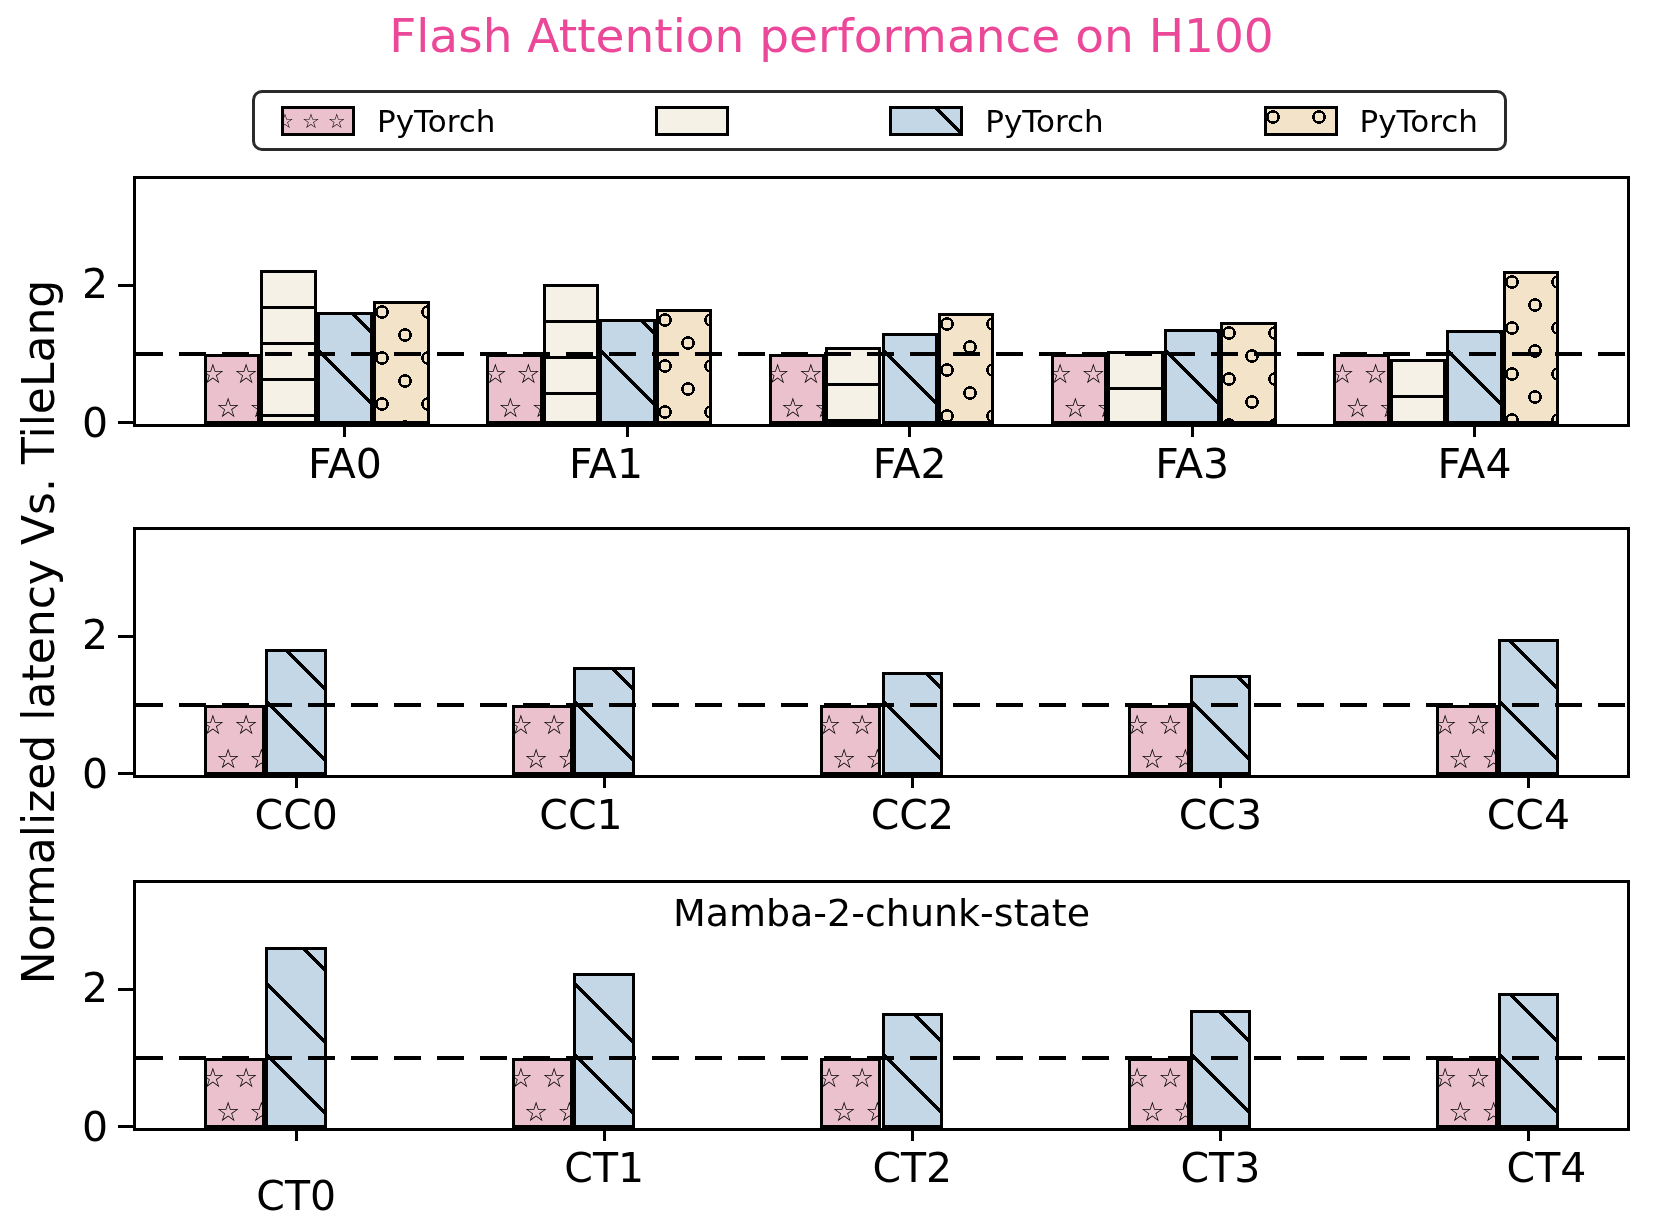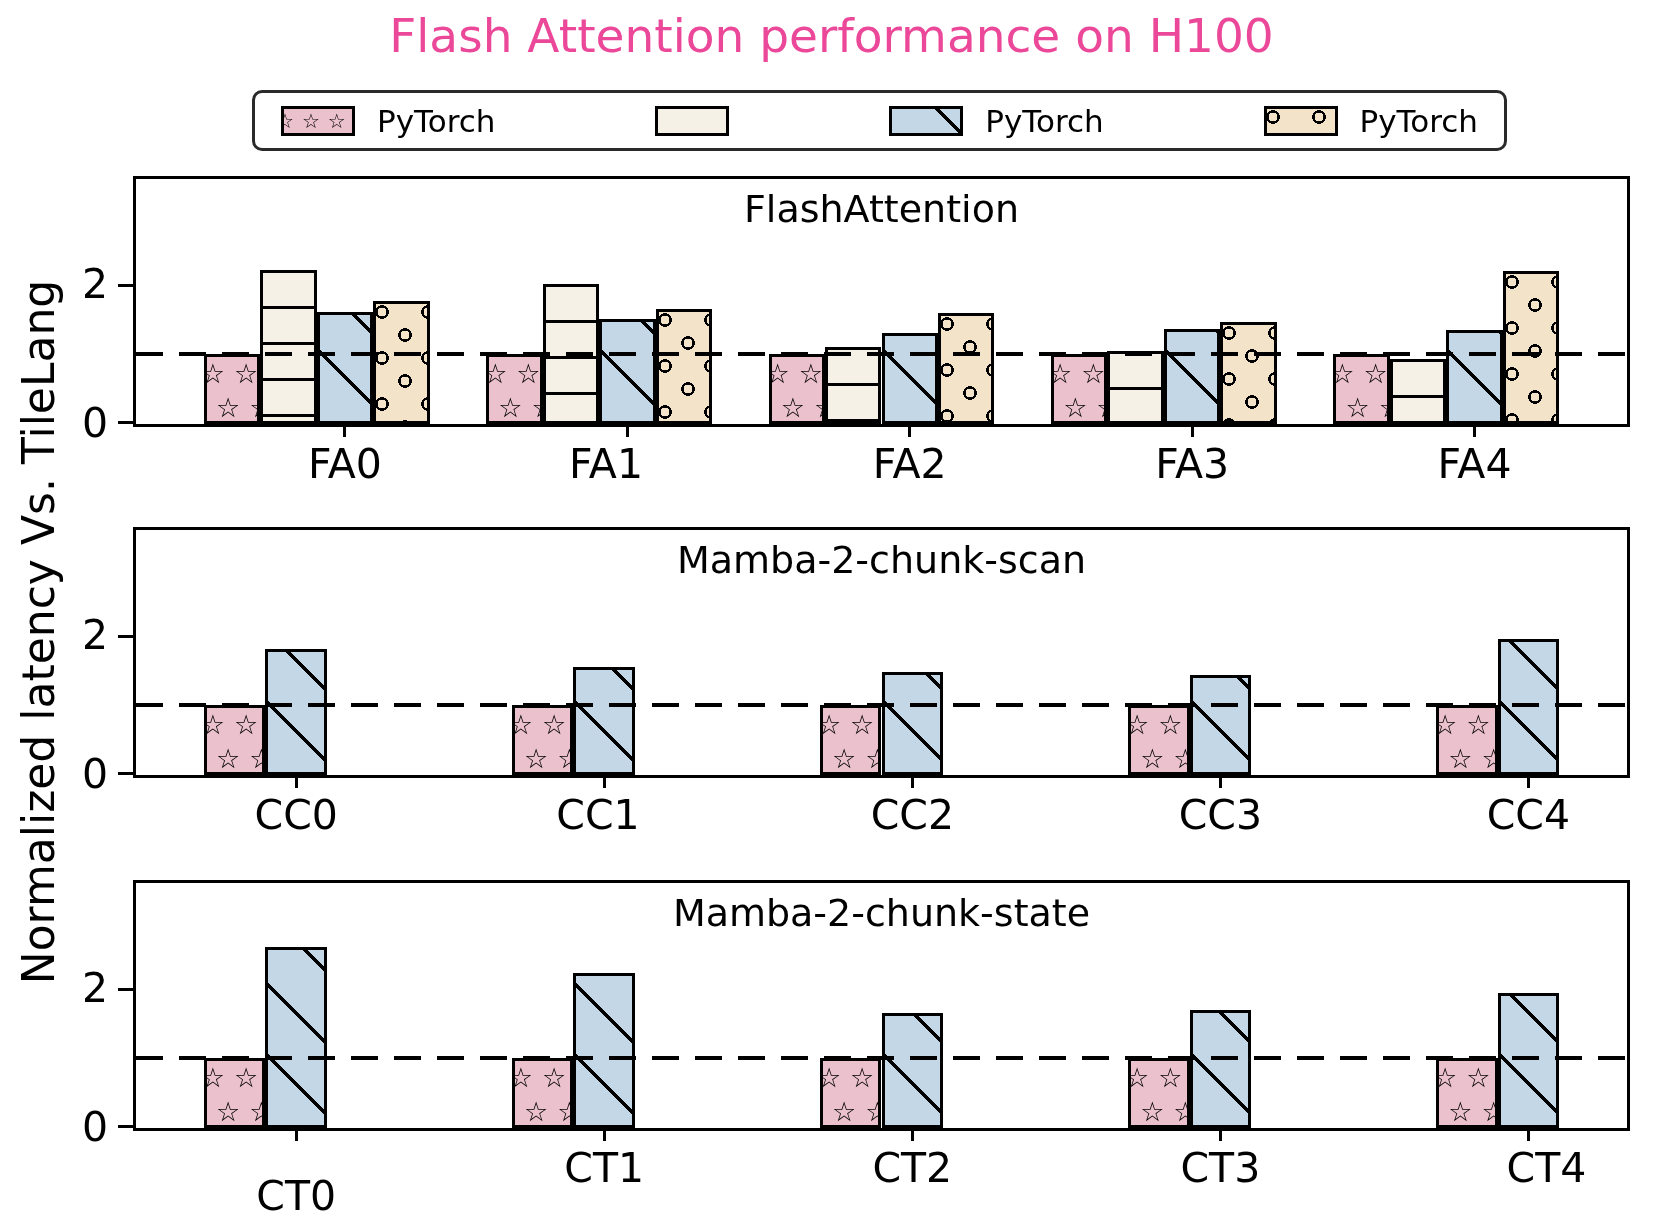--- a/index.html
+++ b/index.html
@@ -94,21 +94,20 @@
     </div>
     <div class="legend-item">
       <span class="swatch hatch-dots" style="background-color: rgb(243, 227, 200);"></span>
       <span class="legend-label">PyTorch</span>
     </div>
   </div>
 
   <div class="ylabel">Normalized latency Vs. TileLang</div>
 
   <div class="panel" id="panel0" style="top:176px;">
-    <div class="panel-title">FlashAttention</div>
   <div class="bar" style="left: 67.7727px; width: 56.4773px; height: 70px; background-color: rgb(236, 193, 206);">
         <div class="star-row" style="margin-left: -6px;">☆☆☆☆☆</div>
         <div class="star-row" style="margin-left: -24px;">☆☆☆☆☆</div>
       </div>
       <div class="bar hatch-hlines" style="left: 124.25px; width: 56.4773px; height: 154px; background-color: rgb(246, 241, 230);"></div>
       <div class="bar hatch-diag" style="left: 180.727px; width: 56.4773px; height: 112px; background-color: rgb(196, 215, 230);"></div>
       <div class="bar hatch-dots" style="left: 237.205px; width: 56.4773px; height: 123.2px; background-color: rgb(243, 227, 200);"></div>
       <div class="xtick-mark" style="left: 207.466px;"></div>
       <div class="xtick-label" style="left: 208.966px;">FA0</div>
       <div class="bar" style="left: 350.159px; width: 56.4773px; height: 70px; background-color: rgb(236, 193, 206);">
@@ -147,35 +146,34 @@
       <div class="bar hatch-dots" style="left: 1366.75px; width: 56.4773px; height: 152.6px; background-color: rgb(243, 227, 200);"></div>
       <div class="xtick-mark" style="left: 1337.01px;"></div>
       <div class="xtick-label" style="left: 1338.51px;">FA4</div>
       <div class="baseline" style="bottom: 68px;"></div>
       <div class="ytick-mark" style="top: 242px;"></div>
       <div class="ytick-label" style="top: 244px;">0</div>
       <div class="ytick-mark" style="top: 105px;"></div>
       <div class="ytick-label" style="top: 105px;">2</div>
     </div>
   <div class="panel" id="panel1" style="top:527px;">
-    <div class="panel-title">Mamba-2-chunk-scan</div>
   <div class="bar" style="left: 67.7727px; width: 61.6116px; height: 70px; background-color: rgb(236, 193, 206);">
         <div class="star-row" style="margin-left: -6px;">☆☆☆☆☆</div>
         <div class="star-row" style="margin-left: -24px;">☆☆☆☆☆</div>
       </div>
       <div class="bar hatch-diag" style="left: 129.384px; width: 61.6116px; height: 126px; background-color: rgb(196, 215, 230);"></div>
       <div class="xtick-mark" style="left: 158.69px;"></div>
       <div class="xtick-label" style="left: 160.19px;">CC0</div>
       <div class="bar" style="left: 375.831px; width: 61.6116px; height: 70px; background-color: rgb(236, 193, 206);">
         <div class="star-row" style="margin-left: -6px;">☆☆☆☆☆</div>
         <div class="star-row" style="margin-left: -24px;">☆☆☆☆☆</div>
       </div>
       <div class="bar hatch-diag" style="left: 437.442px; width: 61.6116px; height: 108.5px; background-color: rgb(196, 215, 230);"></div>
       <div class="xtick-mark" style="left: 466.748px;"></div>
-      <div class="xtick-label" style="left: 462px;">CC1</div>
+      <div class="xtick-label" style="left: 445px;">CC1</div>
       <div class="bar" style="left: 683.888px; width: 61.6116px; height: 70px; background-color: rgb(236, 193, 206);">
         <div class="star-row" style="margin-left: -6px;">☆☆☆☆☆</div>
         <div class="star-row" style="margin-left: -24px;">☆☆☆☆☆</div>
       </div>
       <div class="bar hatch-diag" style="left: 745.5px; width: 61.6116px; height: 102.9px; background-color: rgb(196, 215, 230);"></div>
       <div class="xtick-mark" style="left: 774.806px;"></div>
       <div class="xtick-label" style="left: 776.306px;">CC2</div>
       <div class="bar" style="left: 991.946px; width: 61.6116px; height: 70px; background-color: rgb(236, 193, 206);">
         <div class="star-row" style="margin-left: -6px;">☆☆☆☆☆</div>
         <div class="star-row" style="margin-left: -24px;">☆☆☆☆☆</div>

